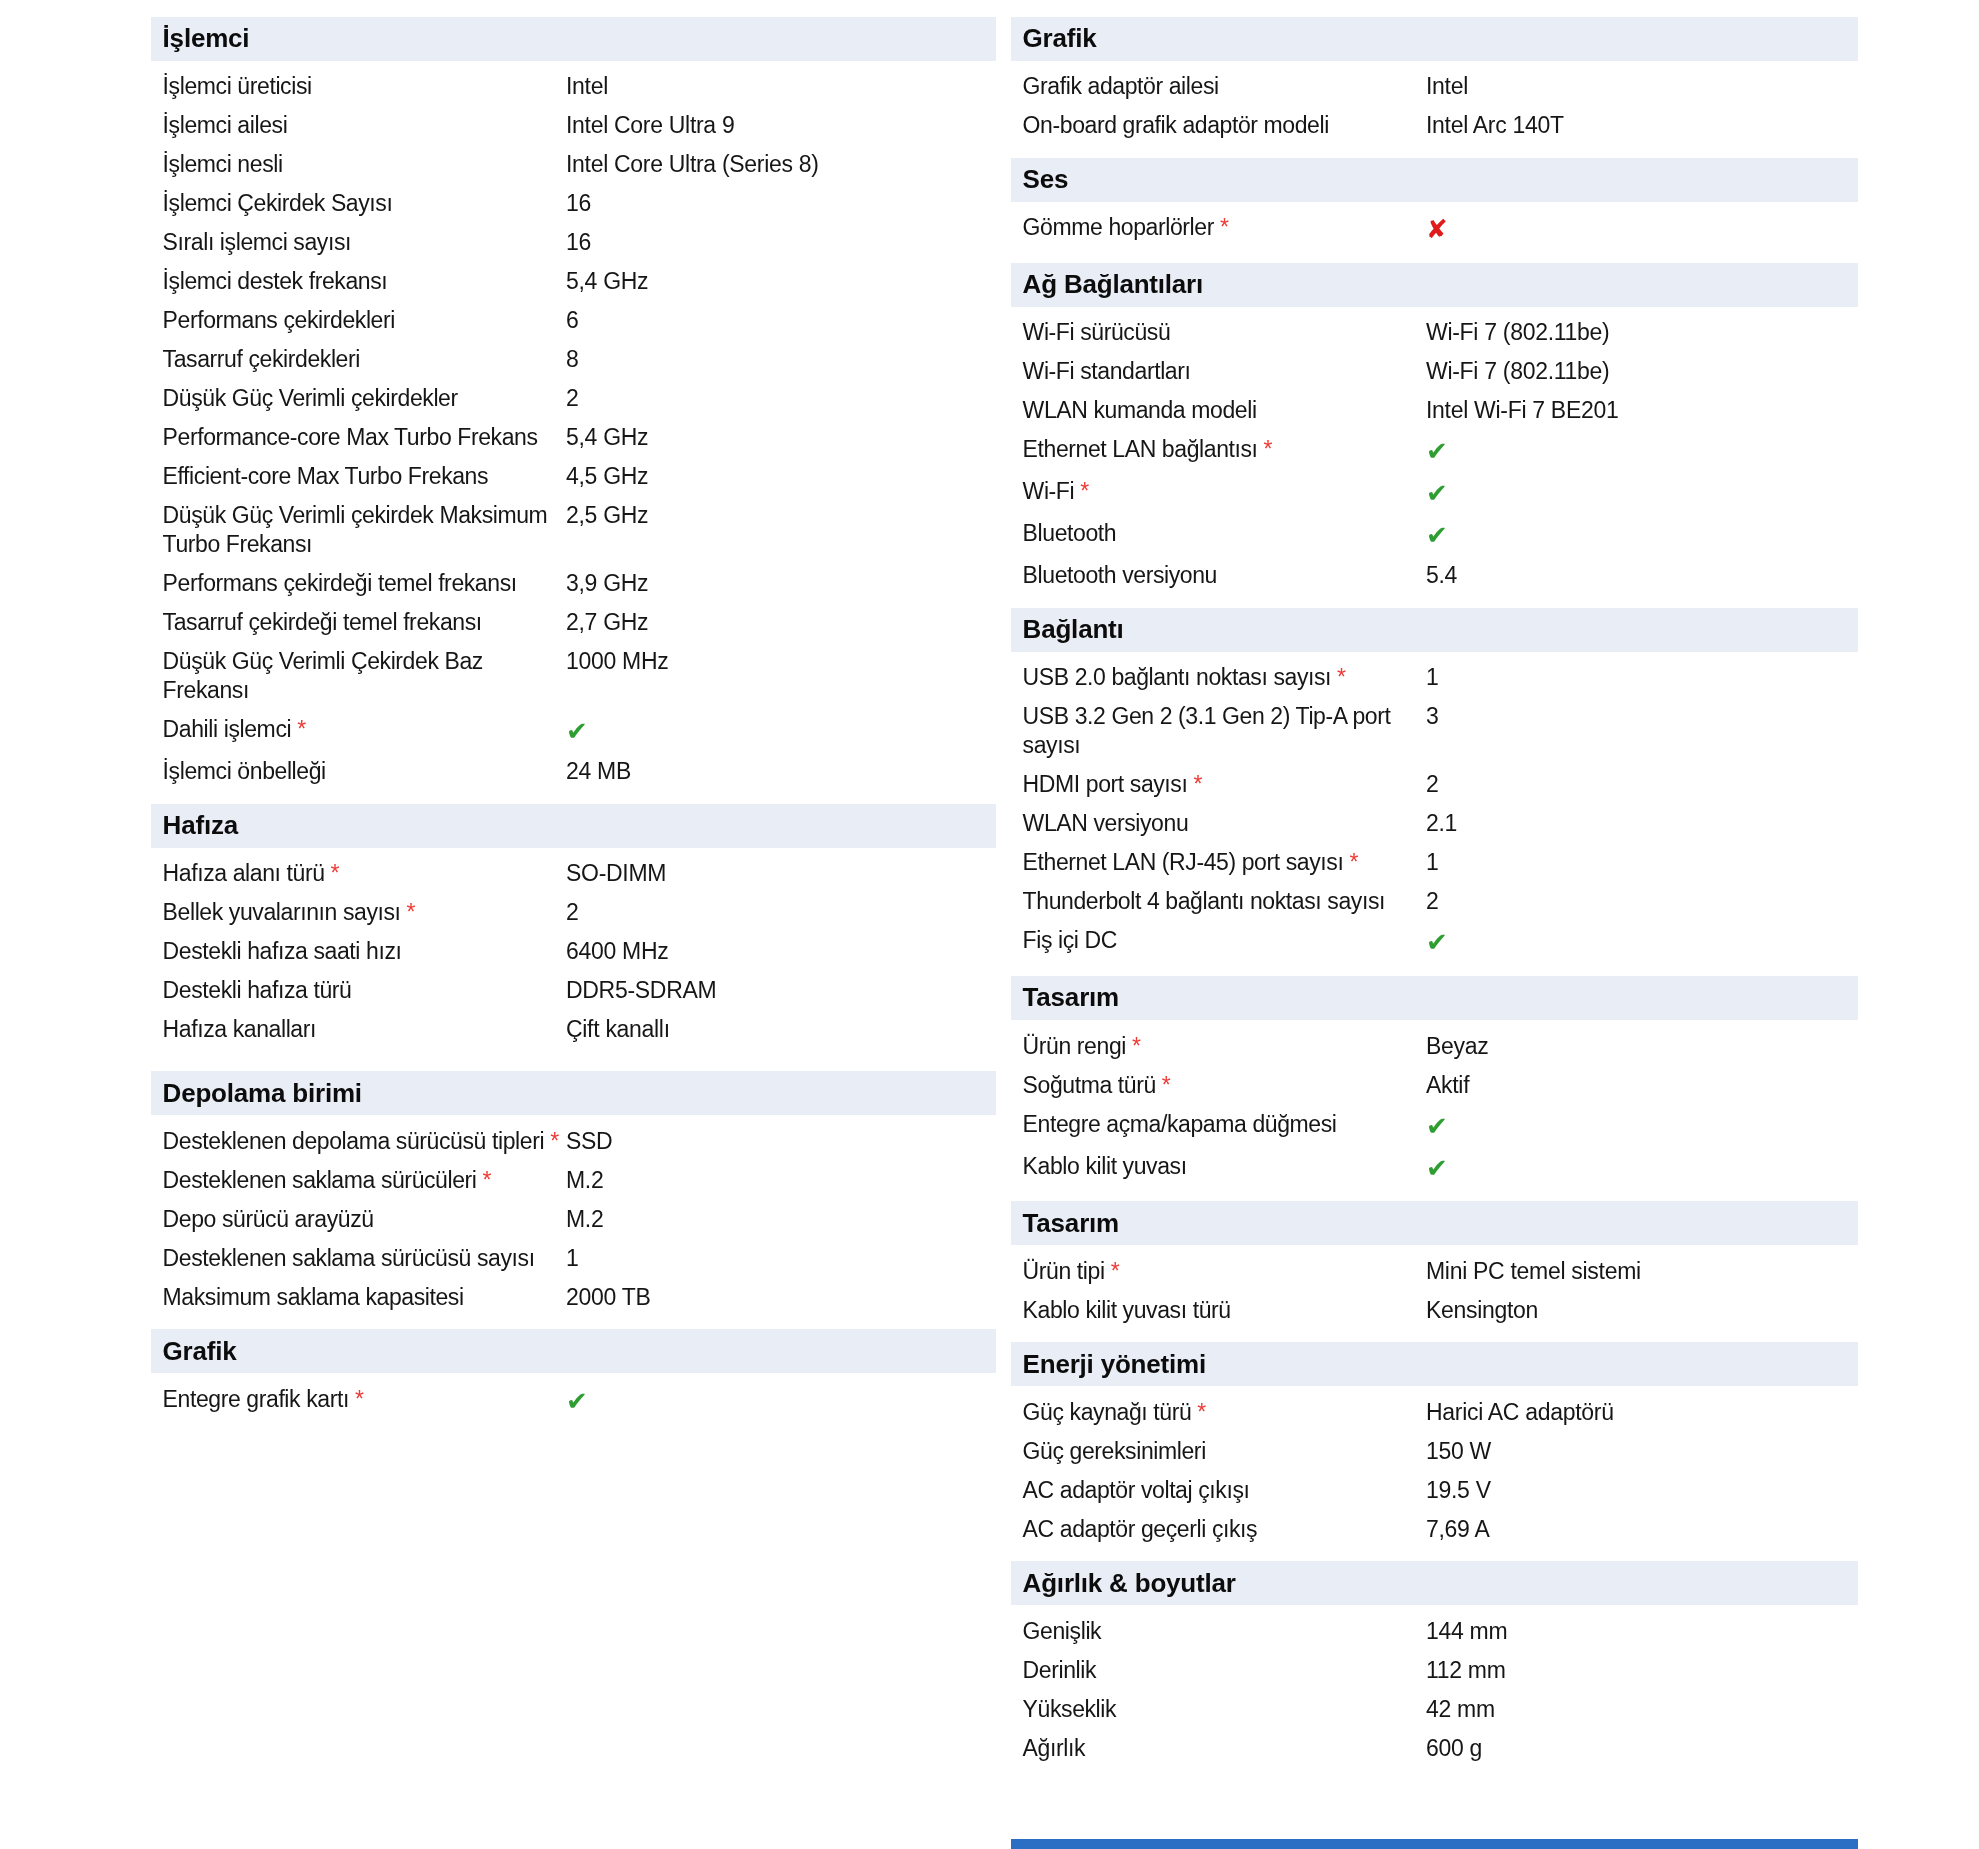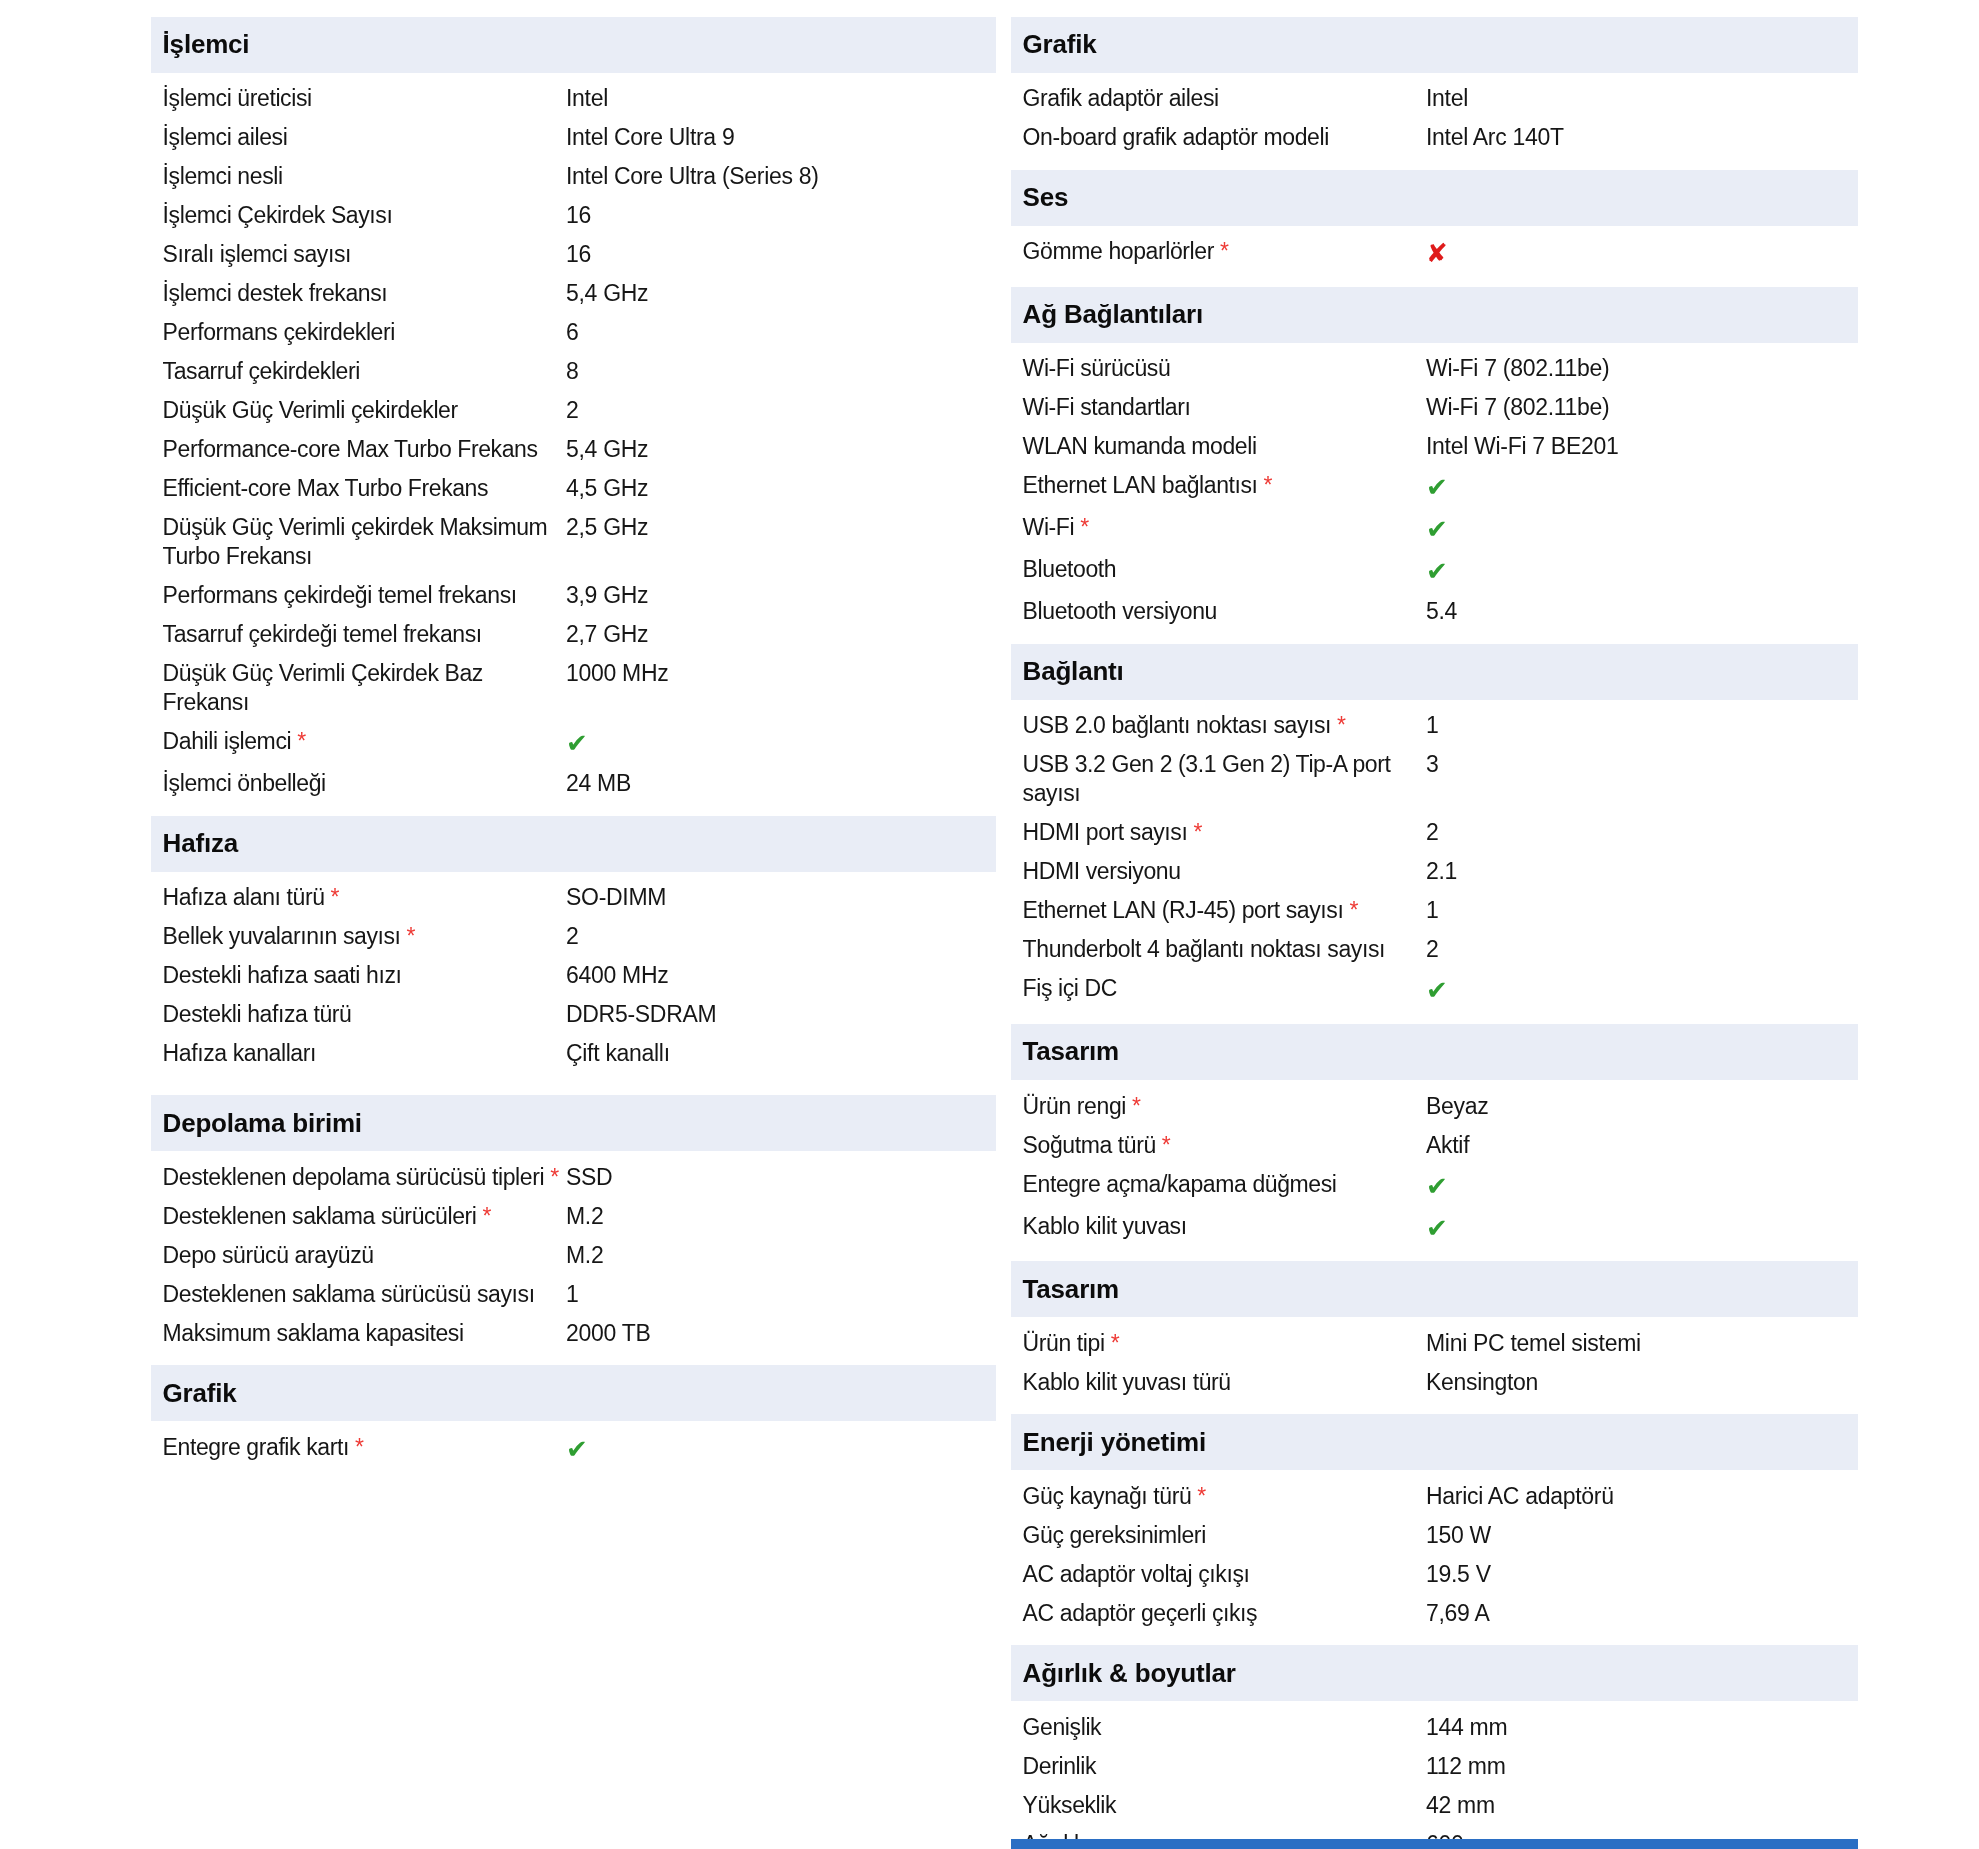--- a/index.html
+++ b/index.html
@@ -8,21 +8,21 @@
     background:#ffffff;
     font-family:"Liberation Sans","DejaVu Sans",sans-serif;
     color:var(--txt,#161616);
   }
   .col{position:absolute;top:16.6px;}
   .col-left{left:151px;width:845px;}
   .col-right{left:1011px;width:847px;}
   .section{margin-bottom:12.5px;}
   .col-left .section:nth-of-type(3){margin-top:22px;}
   .sec-header{
-    height:56px;background:var(--hdr,#e9edf6);
+    height:44px;background:var(--hdr,#e9edf6);
     display:flex;align-items:center;
     padding:0 8.3px 0 11.6px;margin-bottom:6.6px;
     font-size:26px;font-weight:700;letter-spacing:-0.2px;color:#0c0c0c;
   }
   .row{display:flex;align-items:flex-start;padding:5px 0;}
   .lab{
     flex:0 0 415px;box-sizing:border-box;padding-left:11.6px;padding-right:5px;
     font-size:23px;line-height:29px;letter-spacing:-0.4px;
   }
   .val{
@@ -230,21 +230,21 @@
       </div>
       <div class="row">
         <div class="lab">USB 3.2 Gen 2 (3.1 Gen 2) Tip-A port sayısı</div>
         <div class="val">3</div>
       </div>
       <div class="row">
         <div class="lab">HDMI port sayısı<span class="req"> *</span></div>
         <div class="val">2</div>
       </div>
       <div class="row">
-        <div class="lab">HDMI versiyonu</div>
+        <div class="lab">WLAN versiyonu</div>
         <div class="val">2.1</div>
       </div>
       <div class="row">
         <div class="lab">Ethernet LAN (RJ-45) port sayısı<span class="req"> *</span></div>
         <div class="val">1</div>
       </div>
       <div class="row">
         <div class="lab">Thunderbolt 4 bağlantı noktası sayısı</div>
         <div class="val">2</div>
       </div>

